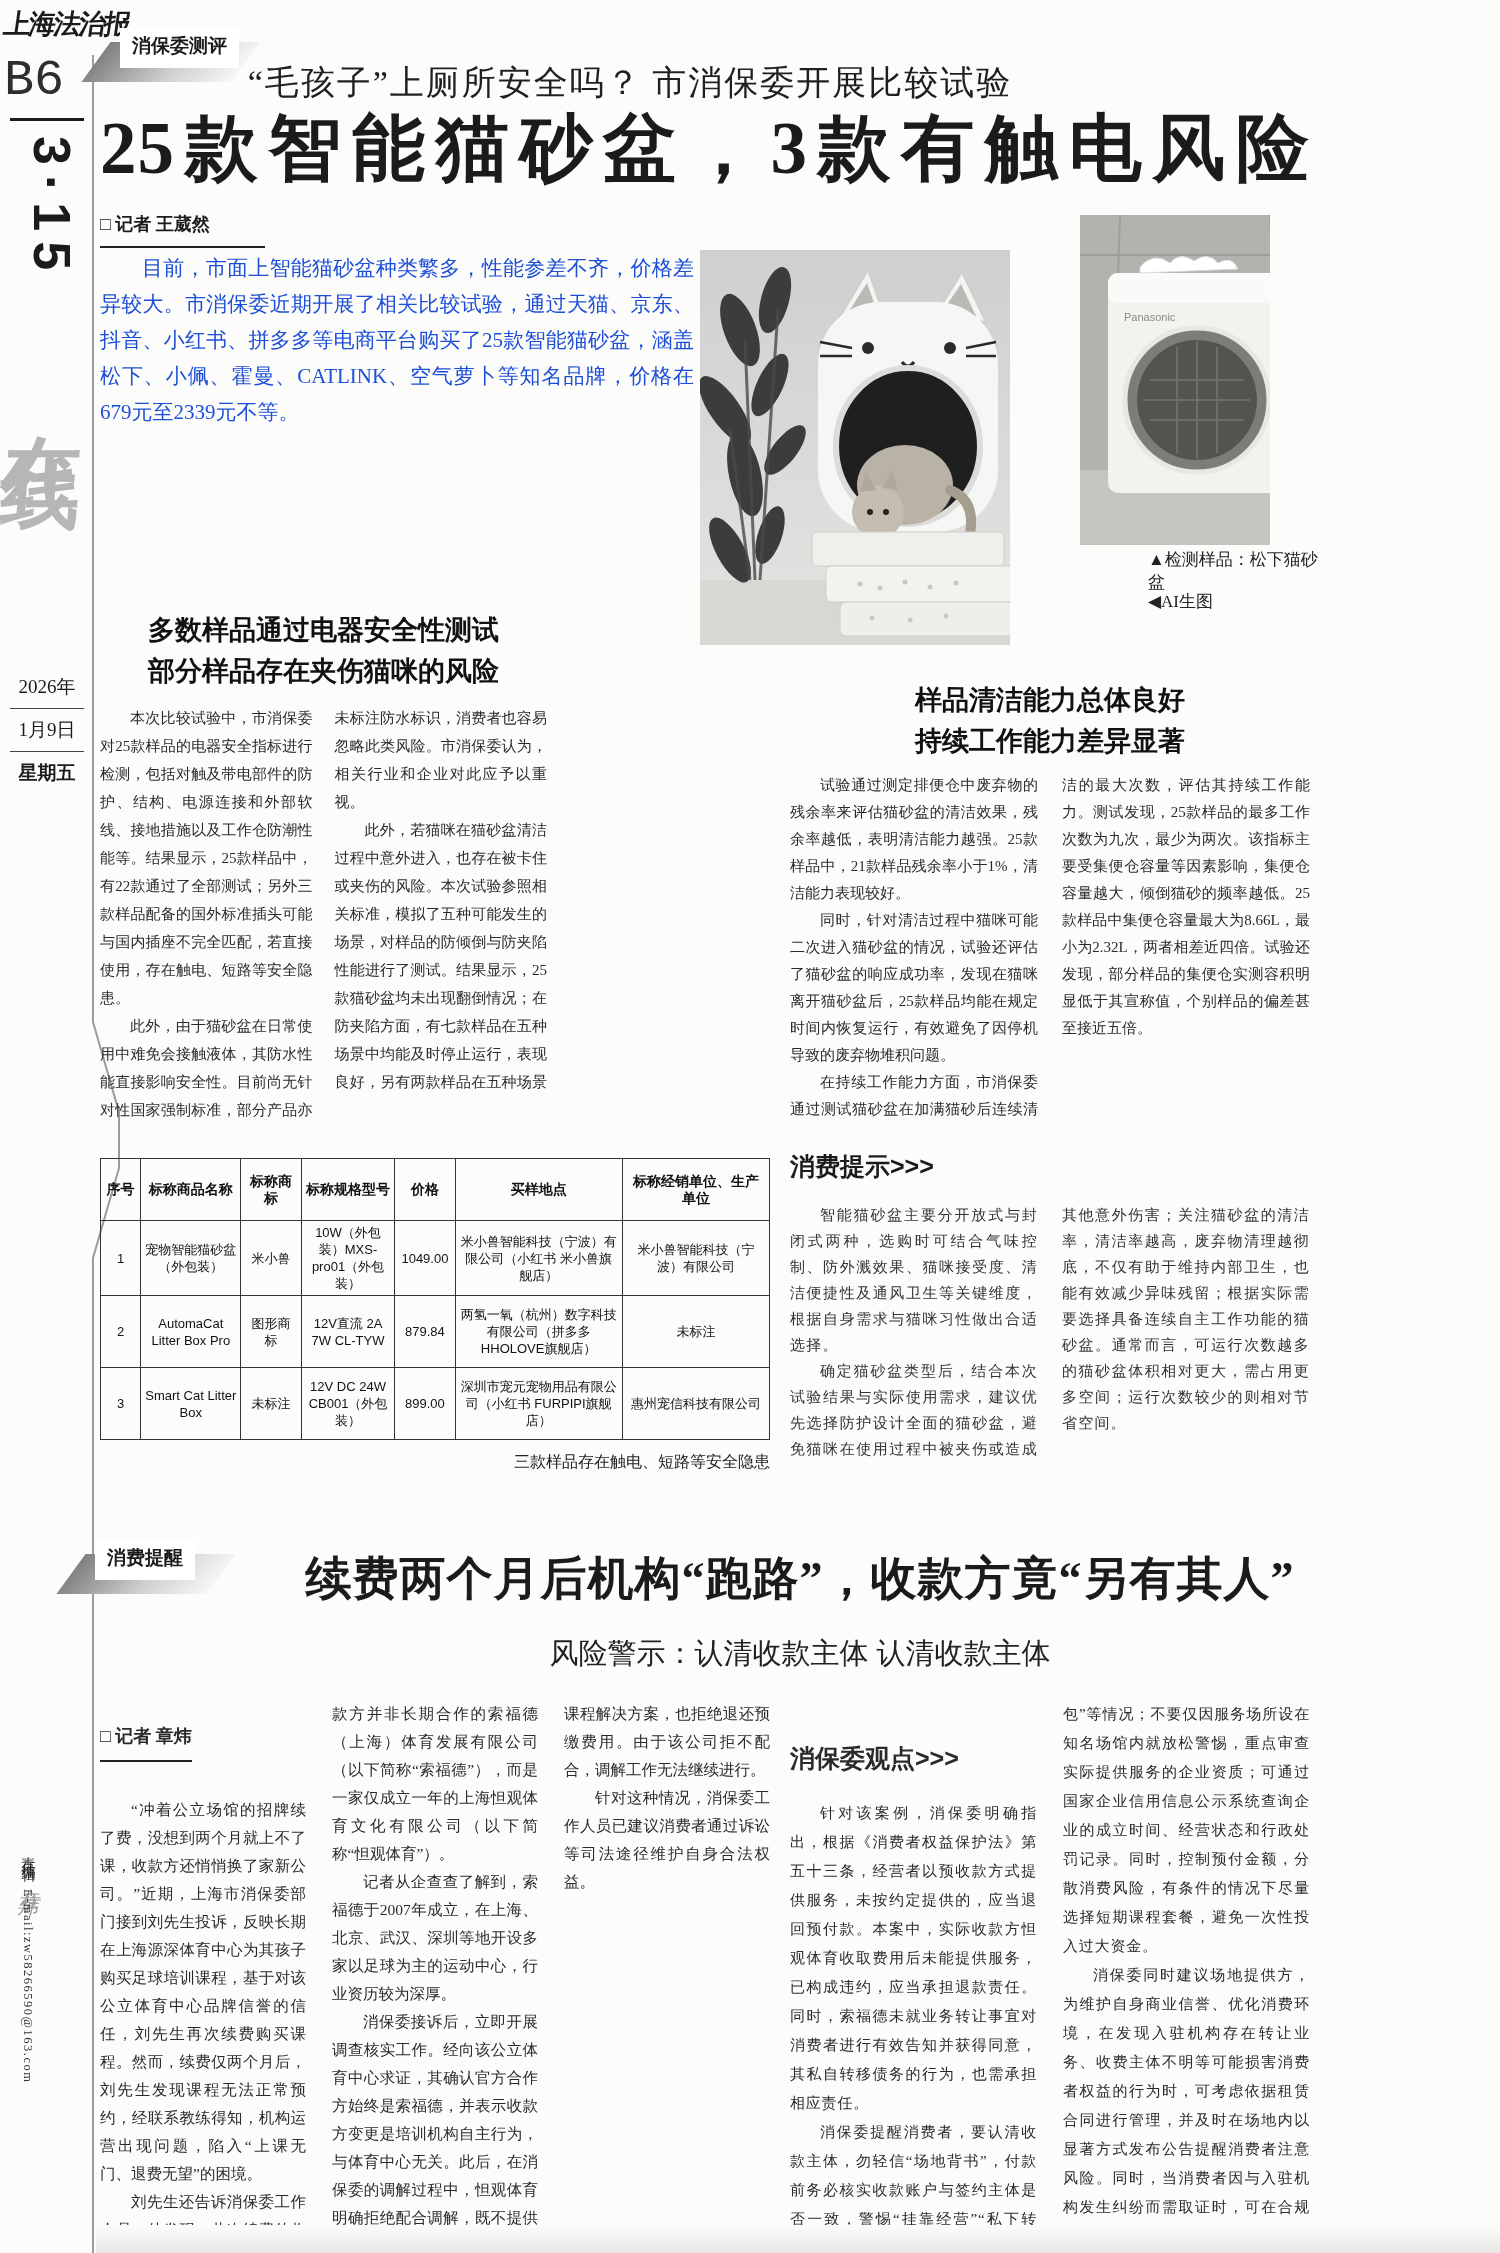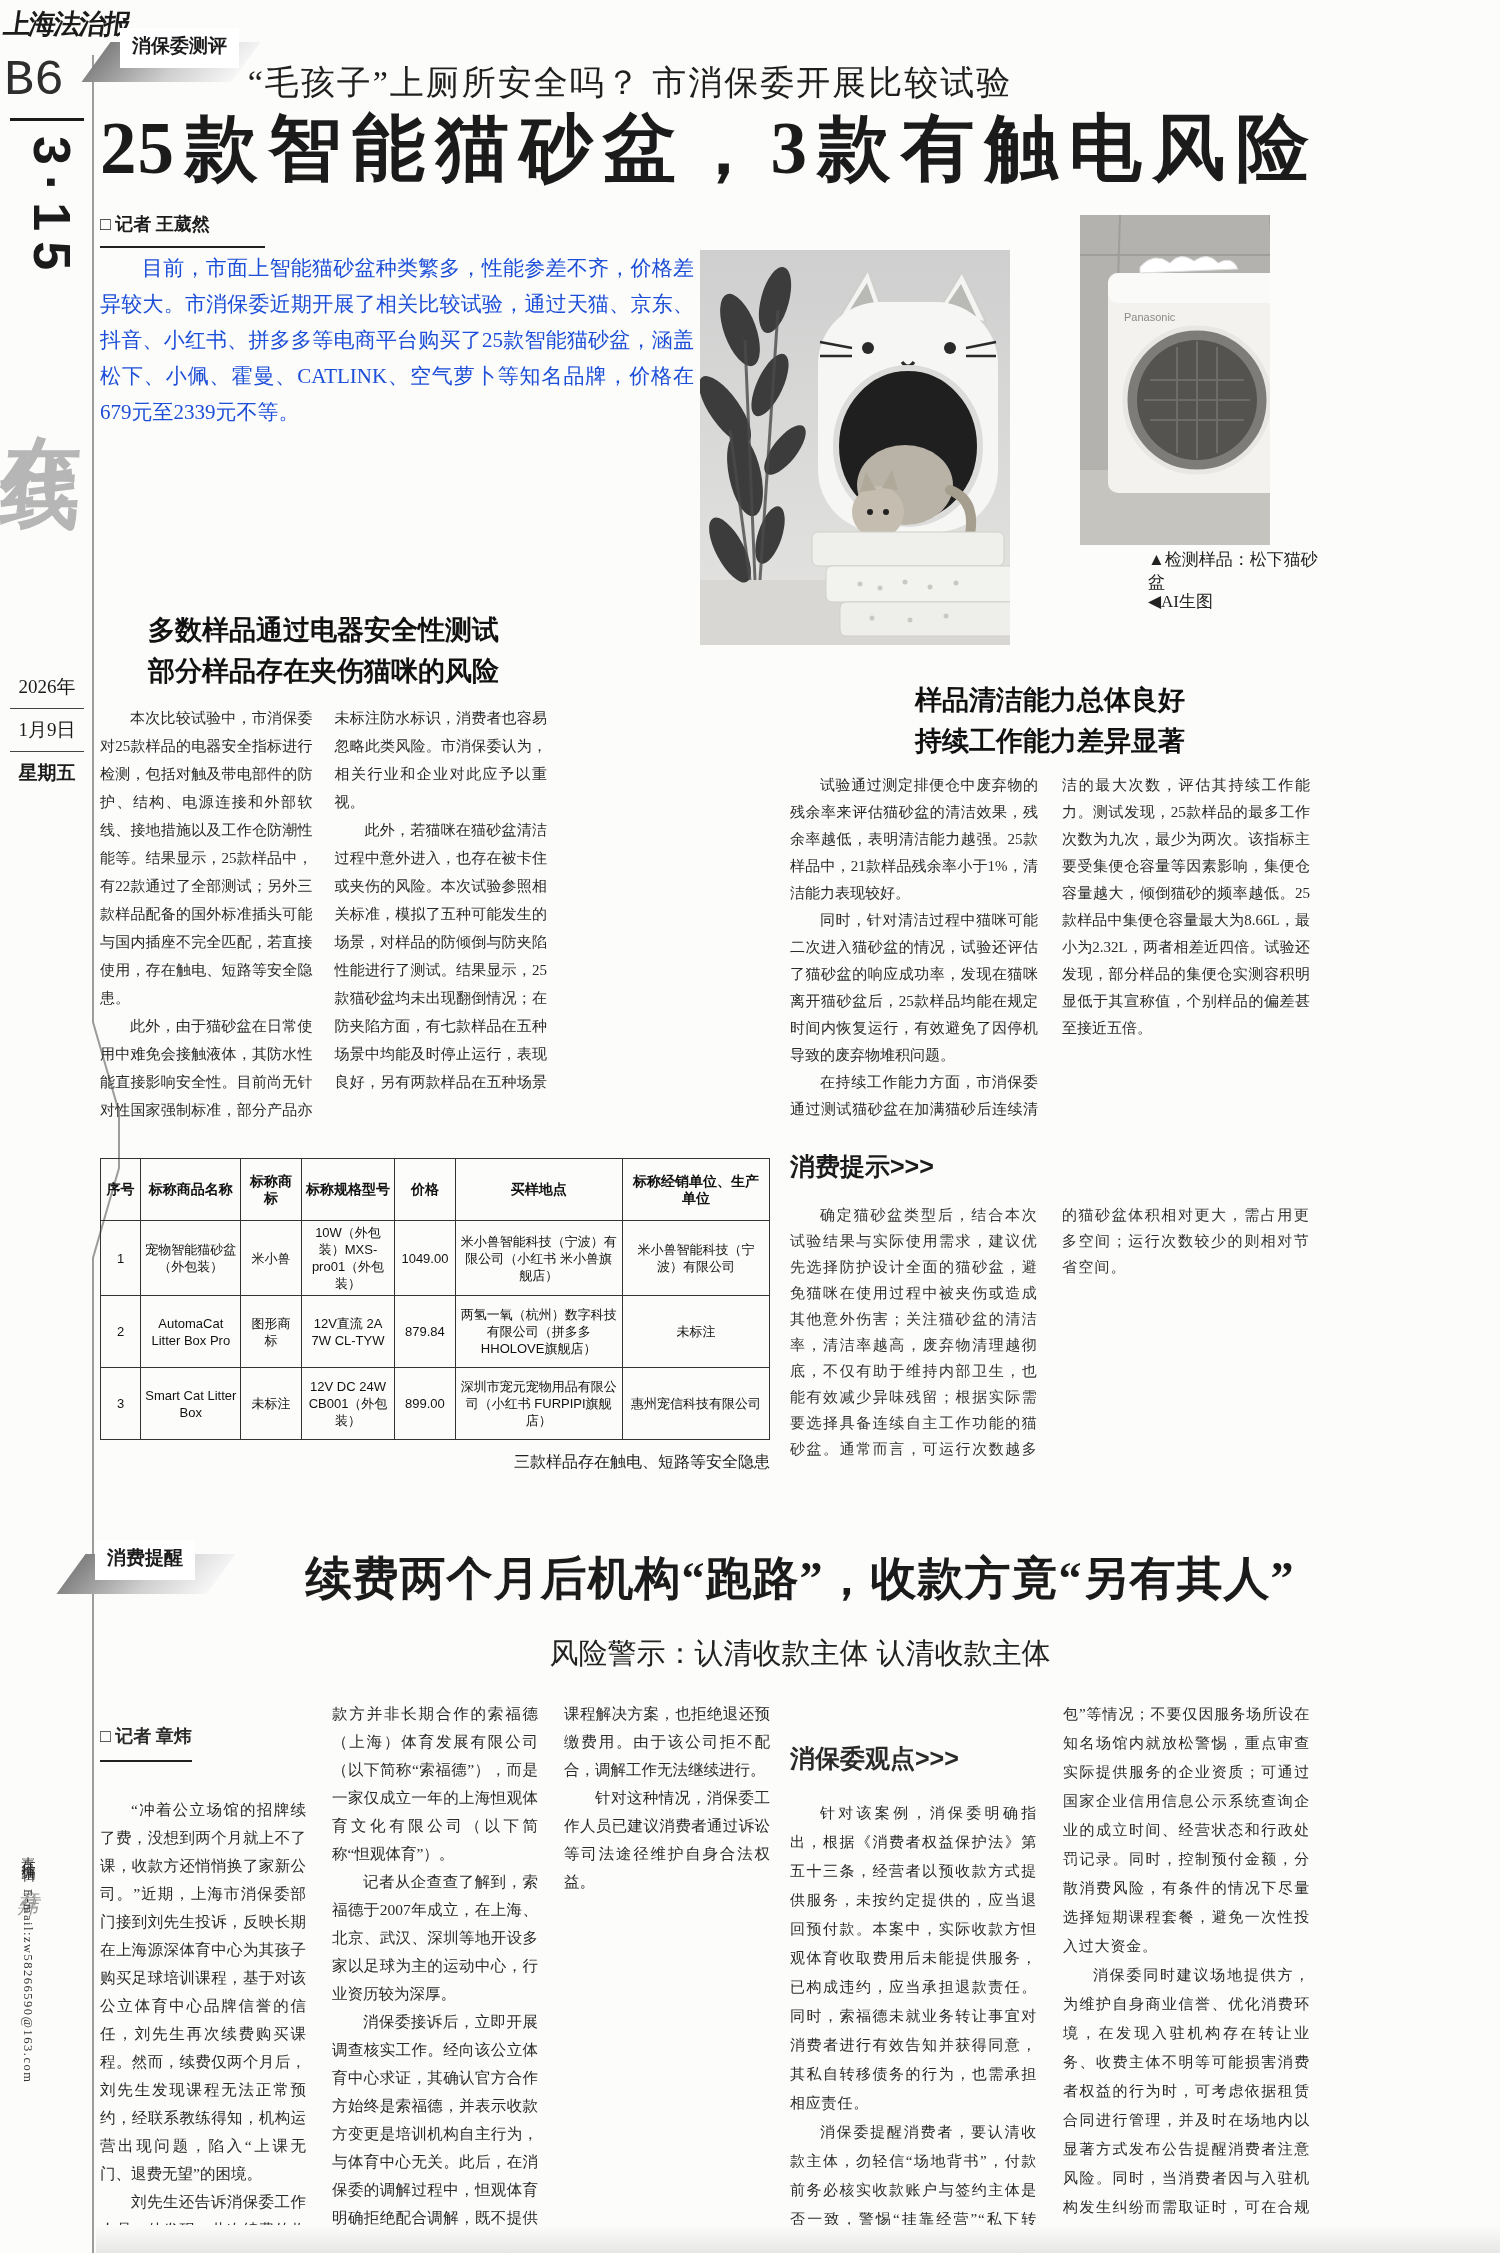--- a/index.html
+++ b/index.html
@@ -262,20 +262,21 @@
   <div>持续工作能力差异显著</div>
 </div>
 <div id="sec2-body" class="body-cols">
   <p>试验通过测定排便仓中废弃物的残余率来评估猫砂盆的清洁效果，残余率越低，表明清洁能力越强。25款样品中，21款样品残余率小于1%，清洁能力表现较好。</p>
   <p>同时，针对清洁过程中猫咪可能二次进入猫砂盆的情况，试验还评估了猫砂盆的响应成功率，发现在猫咪离开猫砂盆后，25款样品均能在规定时间内恢复运行，有效避免了因停机导致的废弃物堆积问题。</p>
   <p>在持续工作能力方面，市消保委通过测试猫砂盆在加满猫砂后连续清洁的最大次数，评估其持续工作能力。测试发现，25款样品的最多工作次数为九次，最少为两次。该指标主要受集便仓容量等因素影响，集便仓容量越大，倾倒猫砂的频率越低。25款样品中集便仓容量最大为8.66L，最小为2.32L，两者相差近四倍。试验还发现，部分样品的集便仓实测容积明显低于其宣称值，个别样品的偏差甚至接近五倍。</p>
 </div>
 
 <div id="tips-heading" class="tipshead">消费提示&gt;&gt;&gt;</div>
 <div id="tips-body" class="body-cols">
+  <p>智能猫砂盆主要分开放式与封闭式两种，选购时可结合气味控制、防外溅效果、猫咪接受度、清洁便捷性及通风卫生等关键维度，根据自身需求与猫咪习性做出合适选择。</p>
   <p>确定猫砂盆类型后，结合本次试验结果与实际使用需求，建议优先选择防护设计全面的猫砂盆，避免猫咪在使用过程中被夹伤或造成其他意外伤害；关注猫砂盆的清洁率，清洁率越高，废弃物清理越彻底，不仅有助于维持内部卫生，也能有效减少异味残留；根据实际需要选择具备连续自主工作功能的猫砂盆。通常而言，可运行次数越多的猫砂盆体积相对更大，需占用更多空间；运行次数较少的则相对节省空间。</p>
 </div>
 
 <table id="sample-table">
   <colgroup>
     <col style="width:6%">
       <col style="width:15%">
       <col style="width:9%">
       <col style="width:14%">
     <col style="width:9%">

